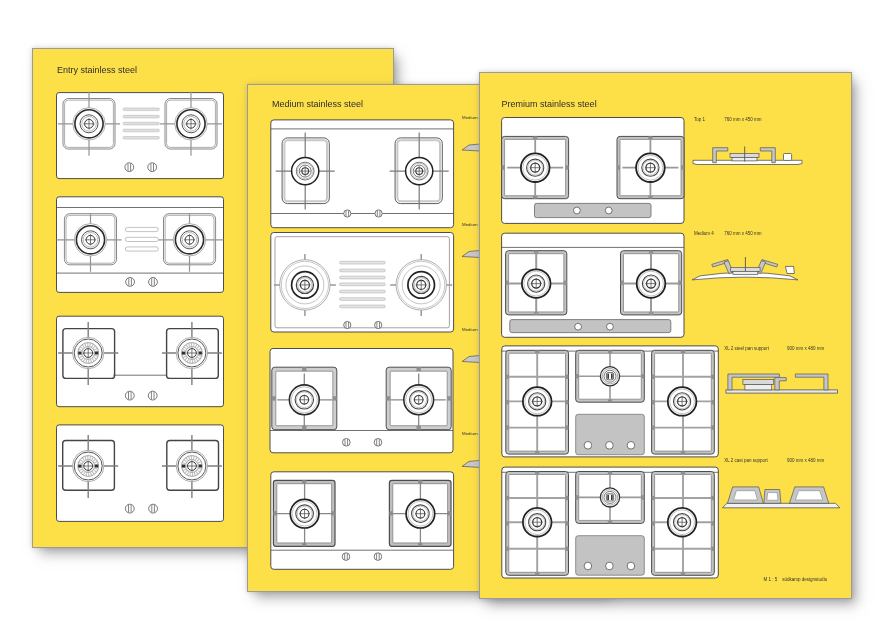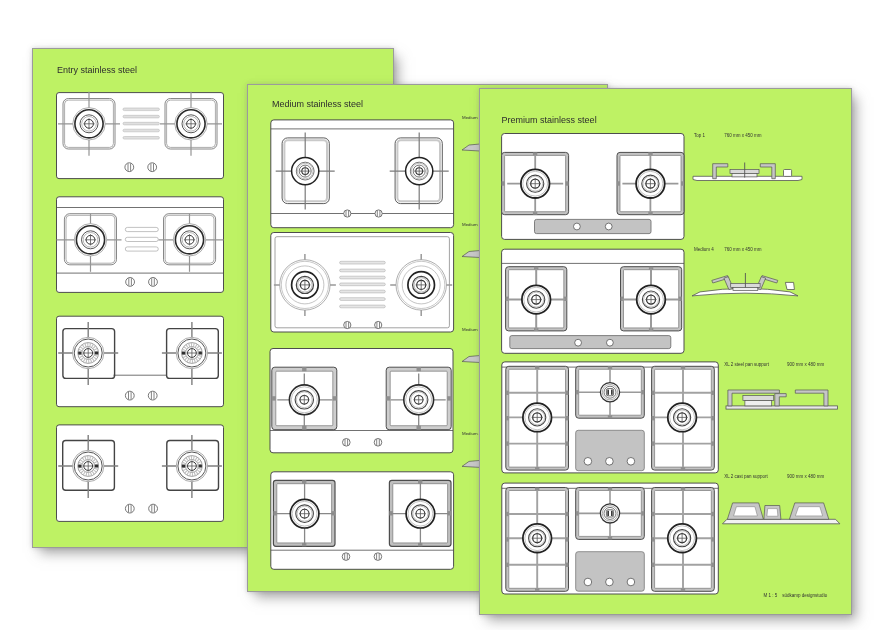--- a/index.html
+++ b/index.html
@@ -1,18 +1,18 @@
 <!DOCTYPE html>
 <html><head>
 <meta charset="utf-8">
 <style>
 html,body{margin:0;padding:0}
 body{width:892px;height:630px;background:#fff;overflow:hidden;position:relative;
  font-family:"Liberation Sans",sans-serif}
-.page{position:absolute;background:#bef264;border:1px solid #9b9b9b;
+.page{position:absolute;background:#fde047;border:1px solid #9b9b9b;
  box-shadow:6px 7px 12px -2px rgba(95,95,95,.55),0 0 5px rgba(130,130,130,.35)}
 svg{display:block}
 </style>
 </head>
 <body>
 
 <div class="page" style="left:32px;top:48px;width:360px;height:498px;z-index:1">
 <svg width="360" height="498" viewBox="0 0 360 498">
 
 <g>
@@ -421,21 +421,21 @@
 
 <g>
         <path d="M214 65 L221 60 L232 59 L232 66 Z" fill="#c8c8c8" stroke="#555" stroke-width="0.7"></path>
         <path d="M214 171.5 L221 166.5 L232 165.5 L232 172.5 Z" fill="#c8c8c8" stroke="#555" stroke-width="0.7"></path>
         <path d="M214 276.5 L221 271.5 L232 270.5 L232 277.5 Z" fill="#c8c8c8" stroke="#555" stroke-width="0.7"></path>
         <path d="M214 381.4 L221 376.4 L232 375.4 L232 382.4 Z" fill="#c8c8c8" stroke="#555" stroke-width="0.7"></path>
       </g>
 </svg>
 </div>
 
-<div class="page" style="left:479px;top:88px;width:371px;height:525px;z-index:3">
+<div class="page" style="left:479px;top:72px;width:371px;height:525px;z-index:3">
 <svg width="371" height="525" viewBox="0 0 371 525">
 
 <g>
         <text x="21.6" y="33.5" font-size="9" fill="#2e2e2e">Premium stainless steel</text>
       </g>
 
 <g>
         <rect x="21.6" y="44.5" width="182.4" height="105.9" rx="3" fill="#fff" stroke="#4d4d4d" stroke-width="1"></rect>
       </g>
 

